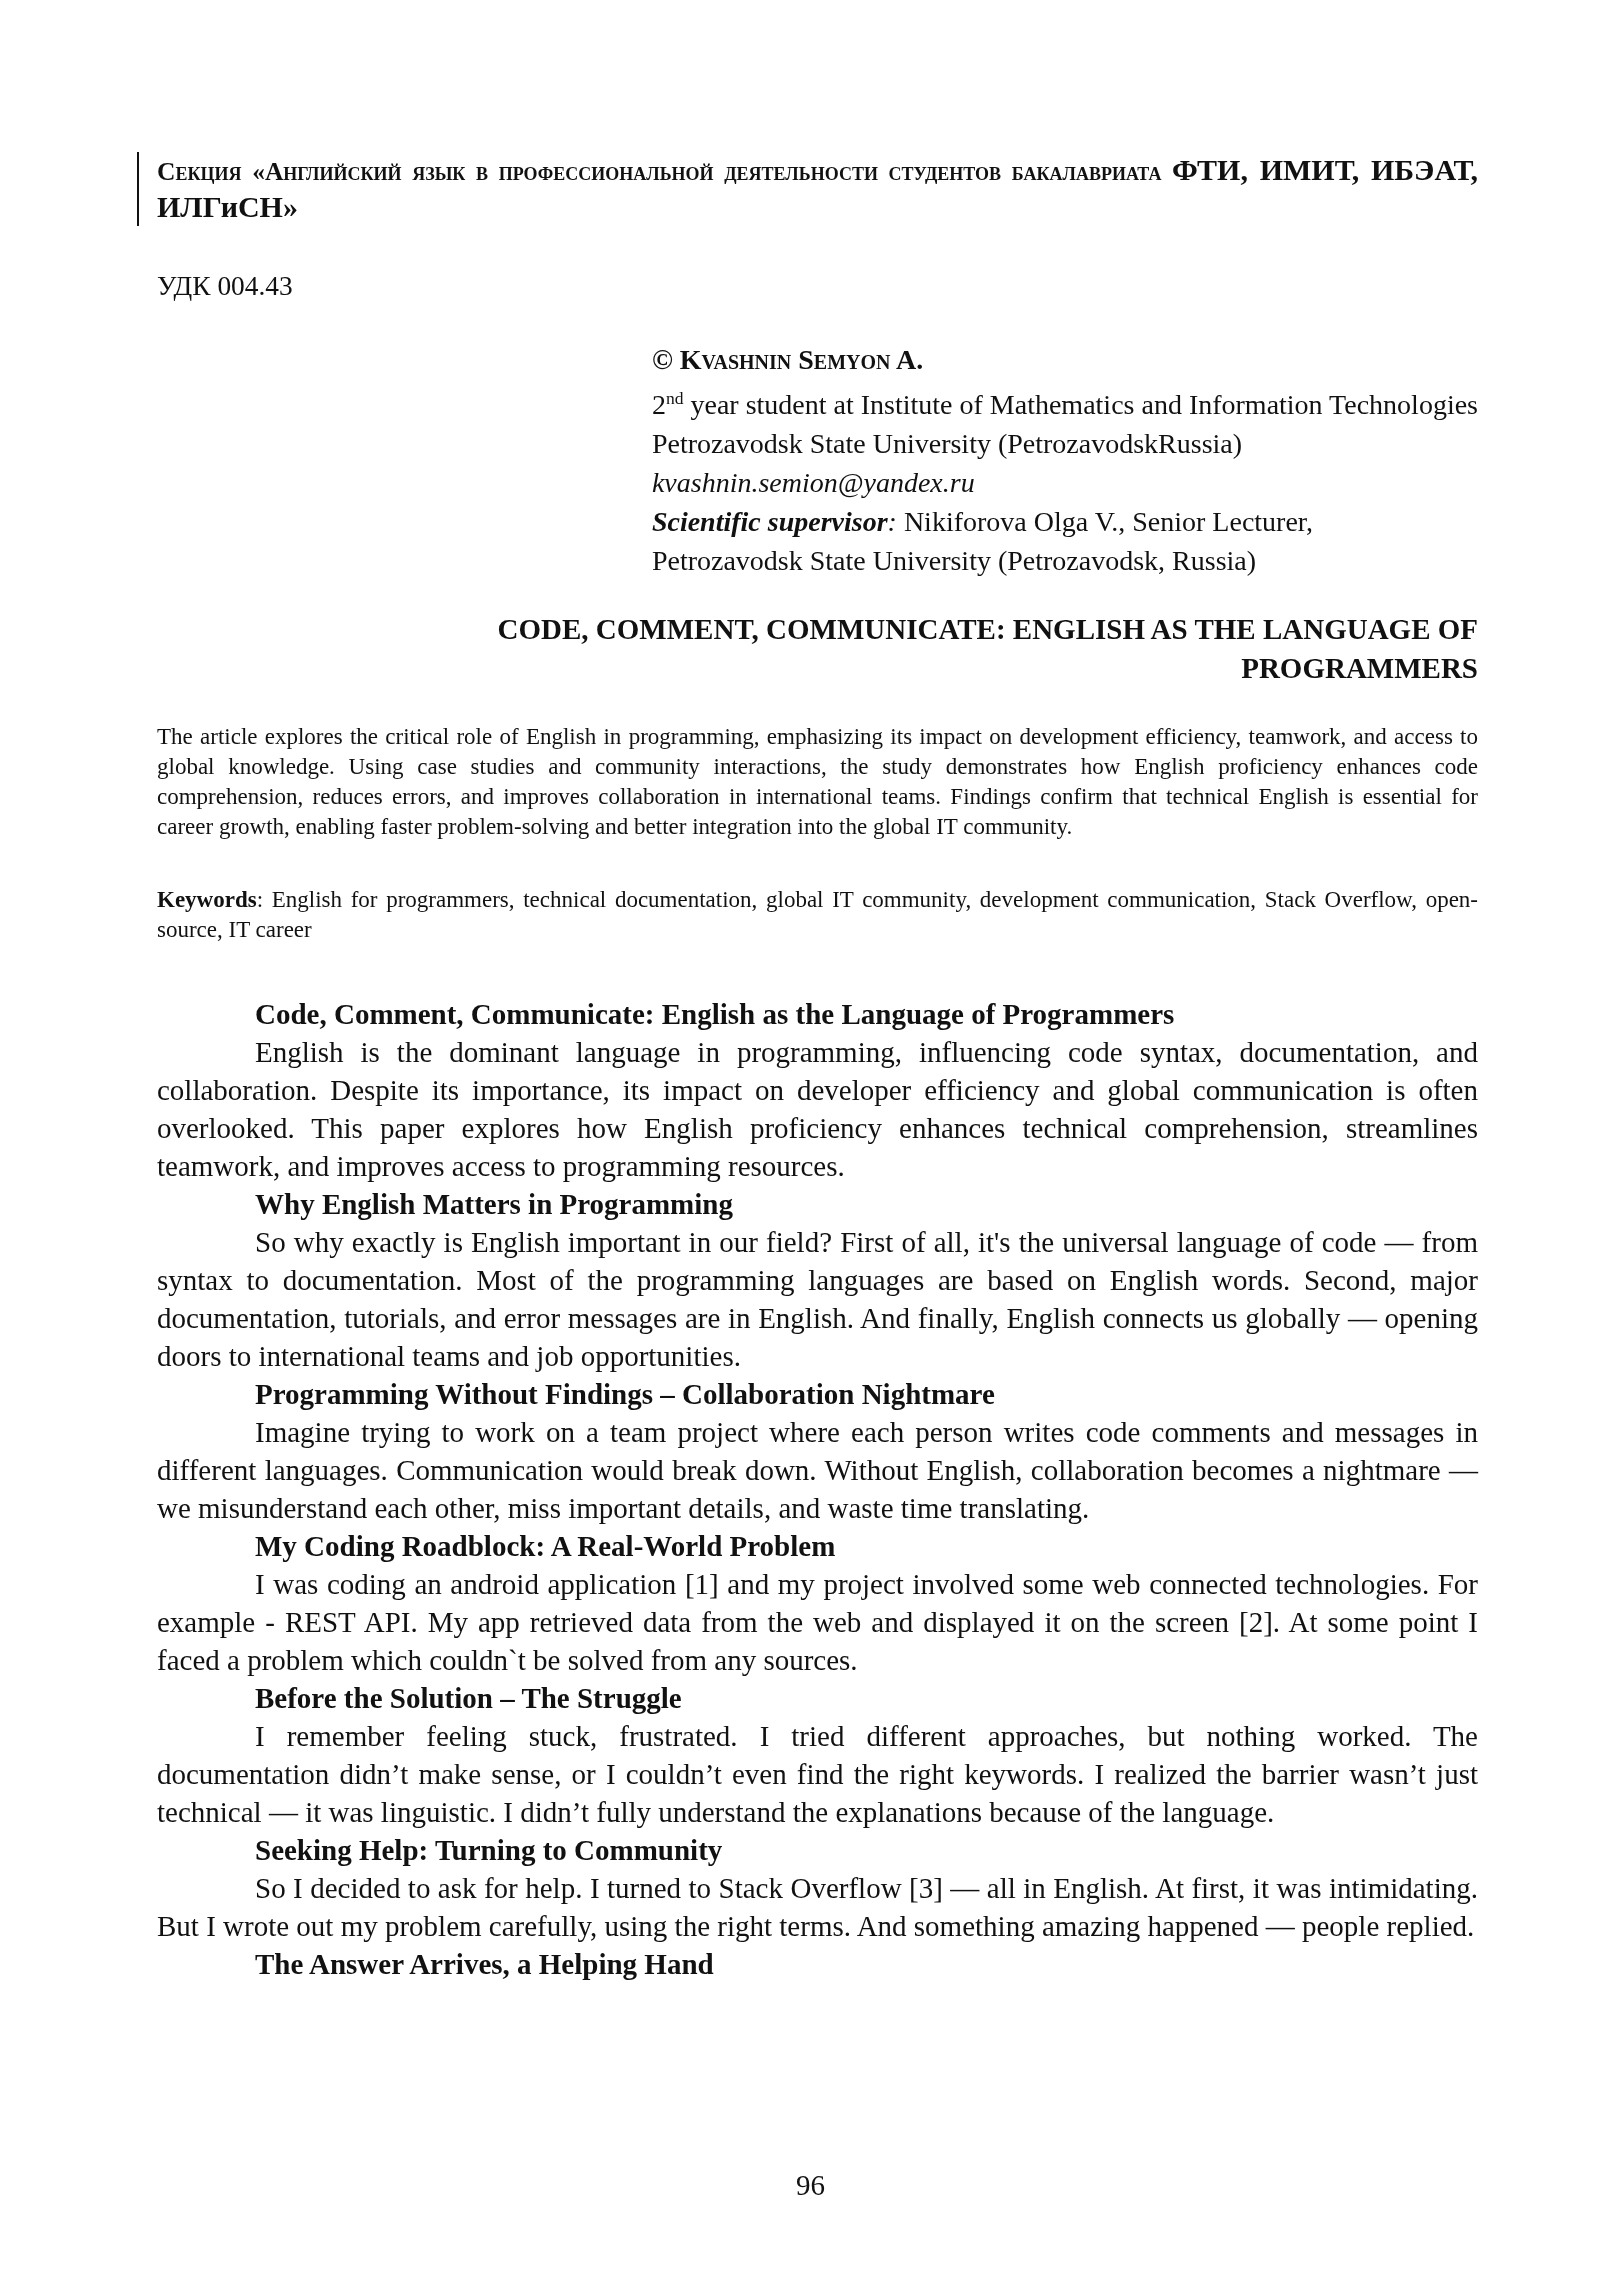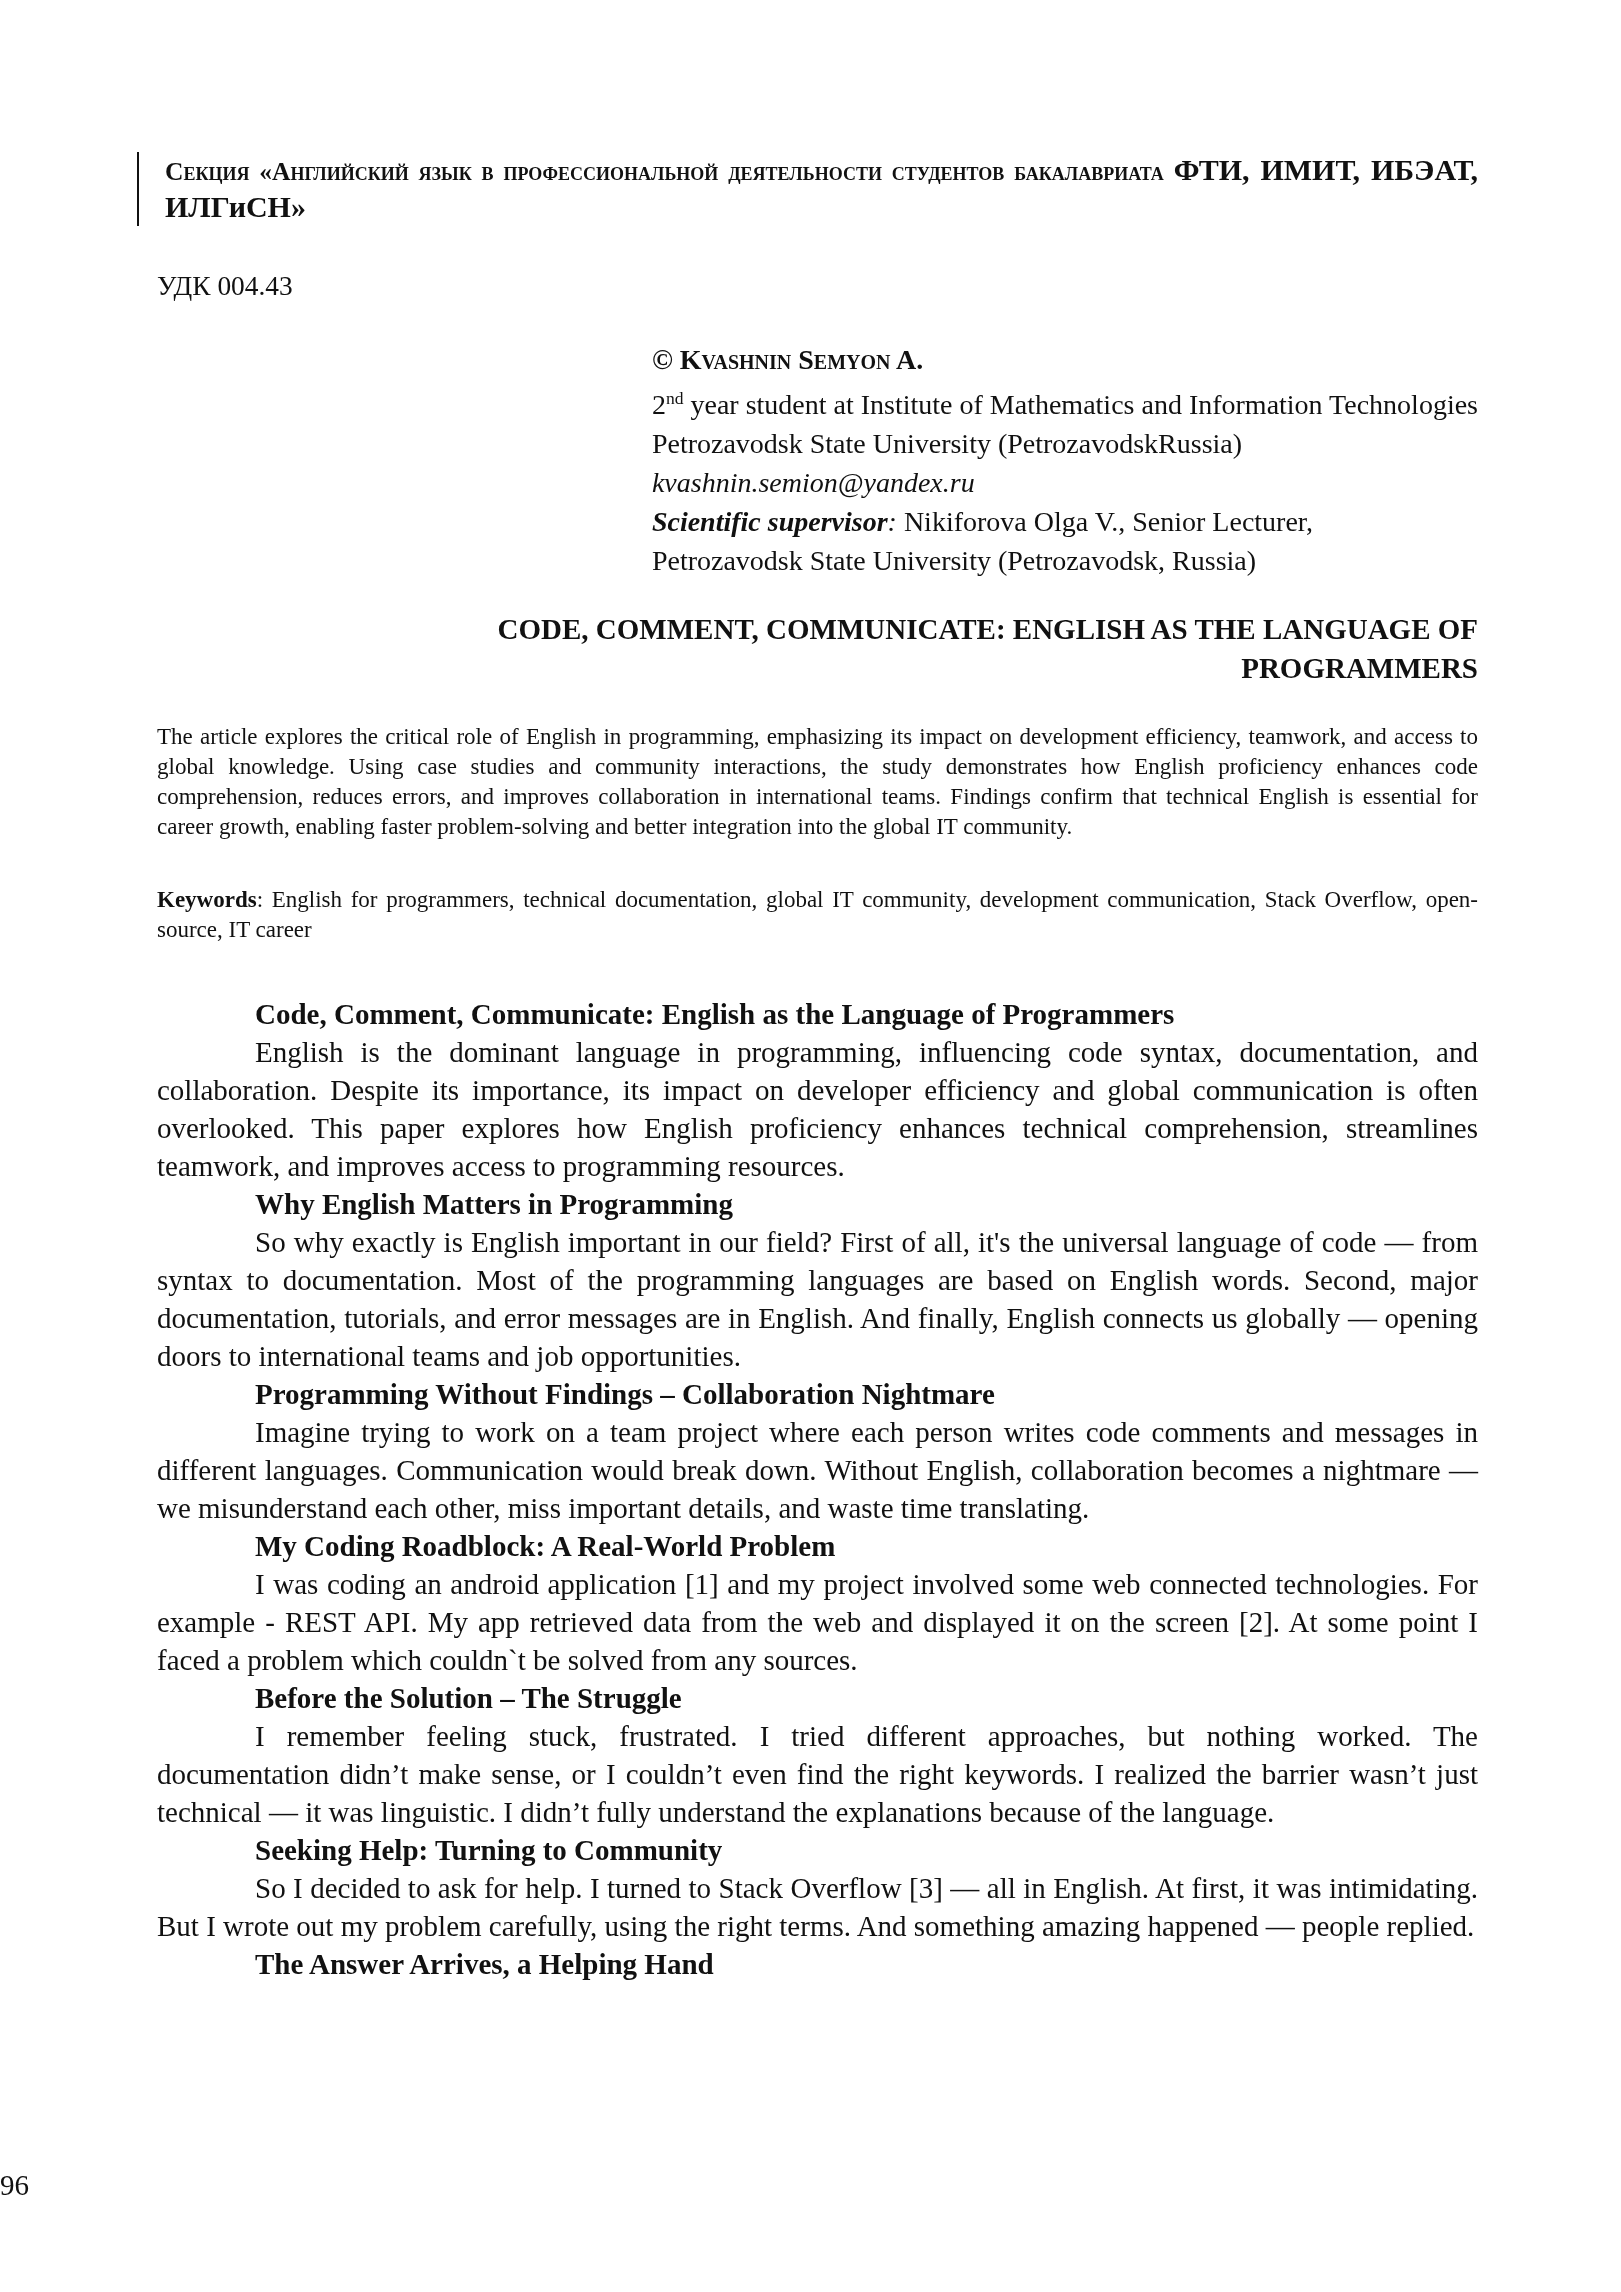--- a/index.html
+++ b/index.html
@@ -2,21 +2,21 @@
 <html><head>
 <meta charset="utf-8">
 <style>
   html, body { margin: 0; padding: 0; background: #ffffff; }
   body {
     width: 1621px; height: 2293px; position: relative; overflow: hidden;
     font-family: "Liberation Serif", "DejaVu Serif", serif; color: #111;
   }
   .section-header {
     position: absolute; left: 137px; top: 152px; width: 1341px;
-    border-left: 2.9px solid #111; padding-left: 26px; box-sizing: border-box;
+    border-left: 2.9px solid #111; padding-left: 18px; box-sizing: border-box;
     font-weight: bold; font-size: 25.5px; line-height: 35px; text-transform: none;
     text-align: justify; text-align-last: left;
   }
   .section-header .sc { font-variant: small-caps; }
   .section-header .big { font-size: 30px; }
   .udk { position: absolute; left: 157px; top: 271px; font-size: 27.4px; }
   .author-block {
     position: absolute; right: 143px; top: 340px; text-align: left;
     font-size: 28px; line-height: 39px;
   }
@@ -41,21 +41,21 @@
     font-size: 29px; line-height: 38px;
   }
   .body h3 {
     margin: 0; font-size: 29px; line-height: 38px; font-weight: bold;
     text-indent: 98px;
   }
   .body p {
     margin: 0; text-indent: 98px; text-align: justify;
   }
   .page-number {
-    position: absolute; left: 0; width: 1621px; top: 2169px; text-align: left;
+    position: absolute; left: 0; width: 1621px; top: 2169px; text-align: center;
     font-size: 29px;
   }
 </style>
 </head>
 <body>
 
 <div class="section-header">
   <span class="sc">Секция</span>
   <span class="sc">«Английский язык в профессиональной деятельности студентов бакалавриата</span>
   <span class="big">ФТИ, ИМИТ, ИБЭАТ, ИЛГиСН»</span>

